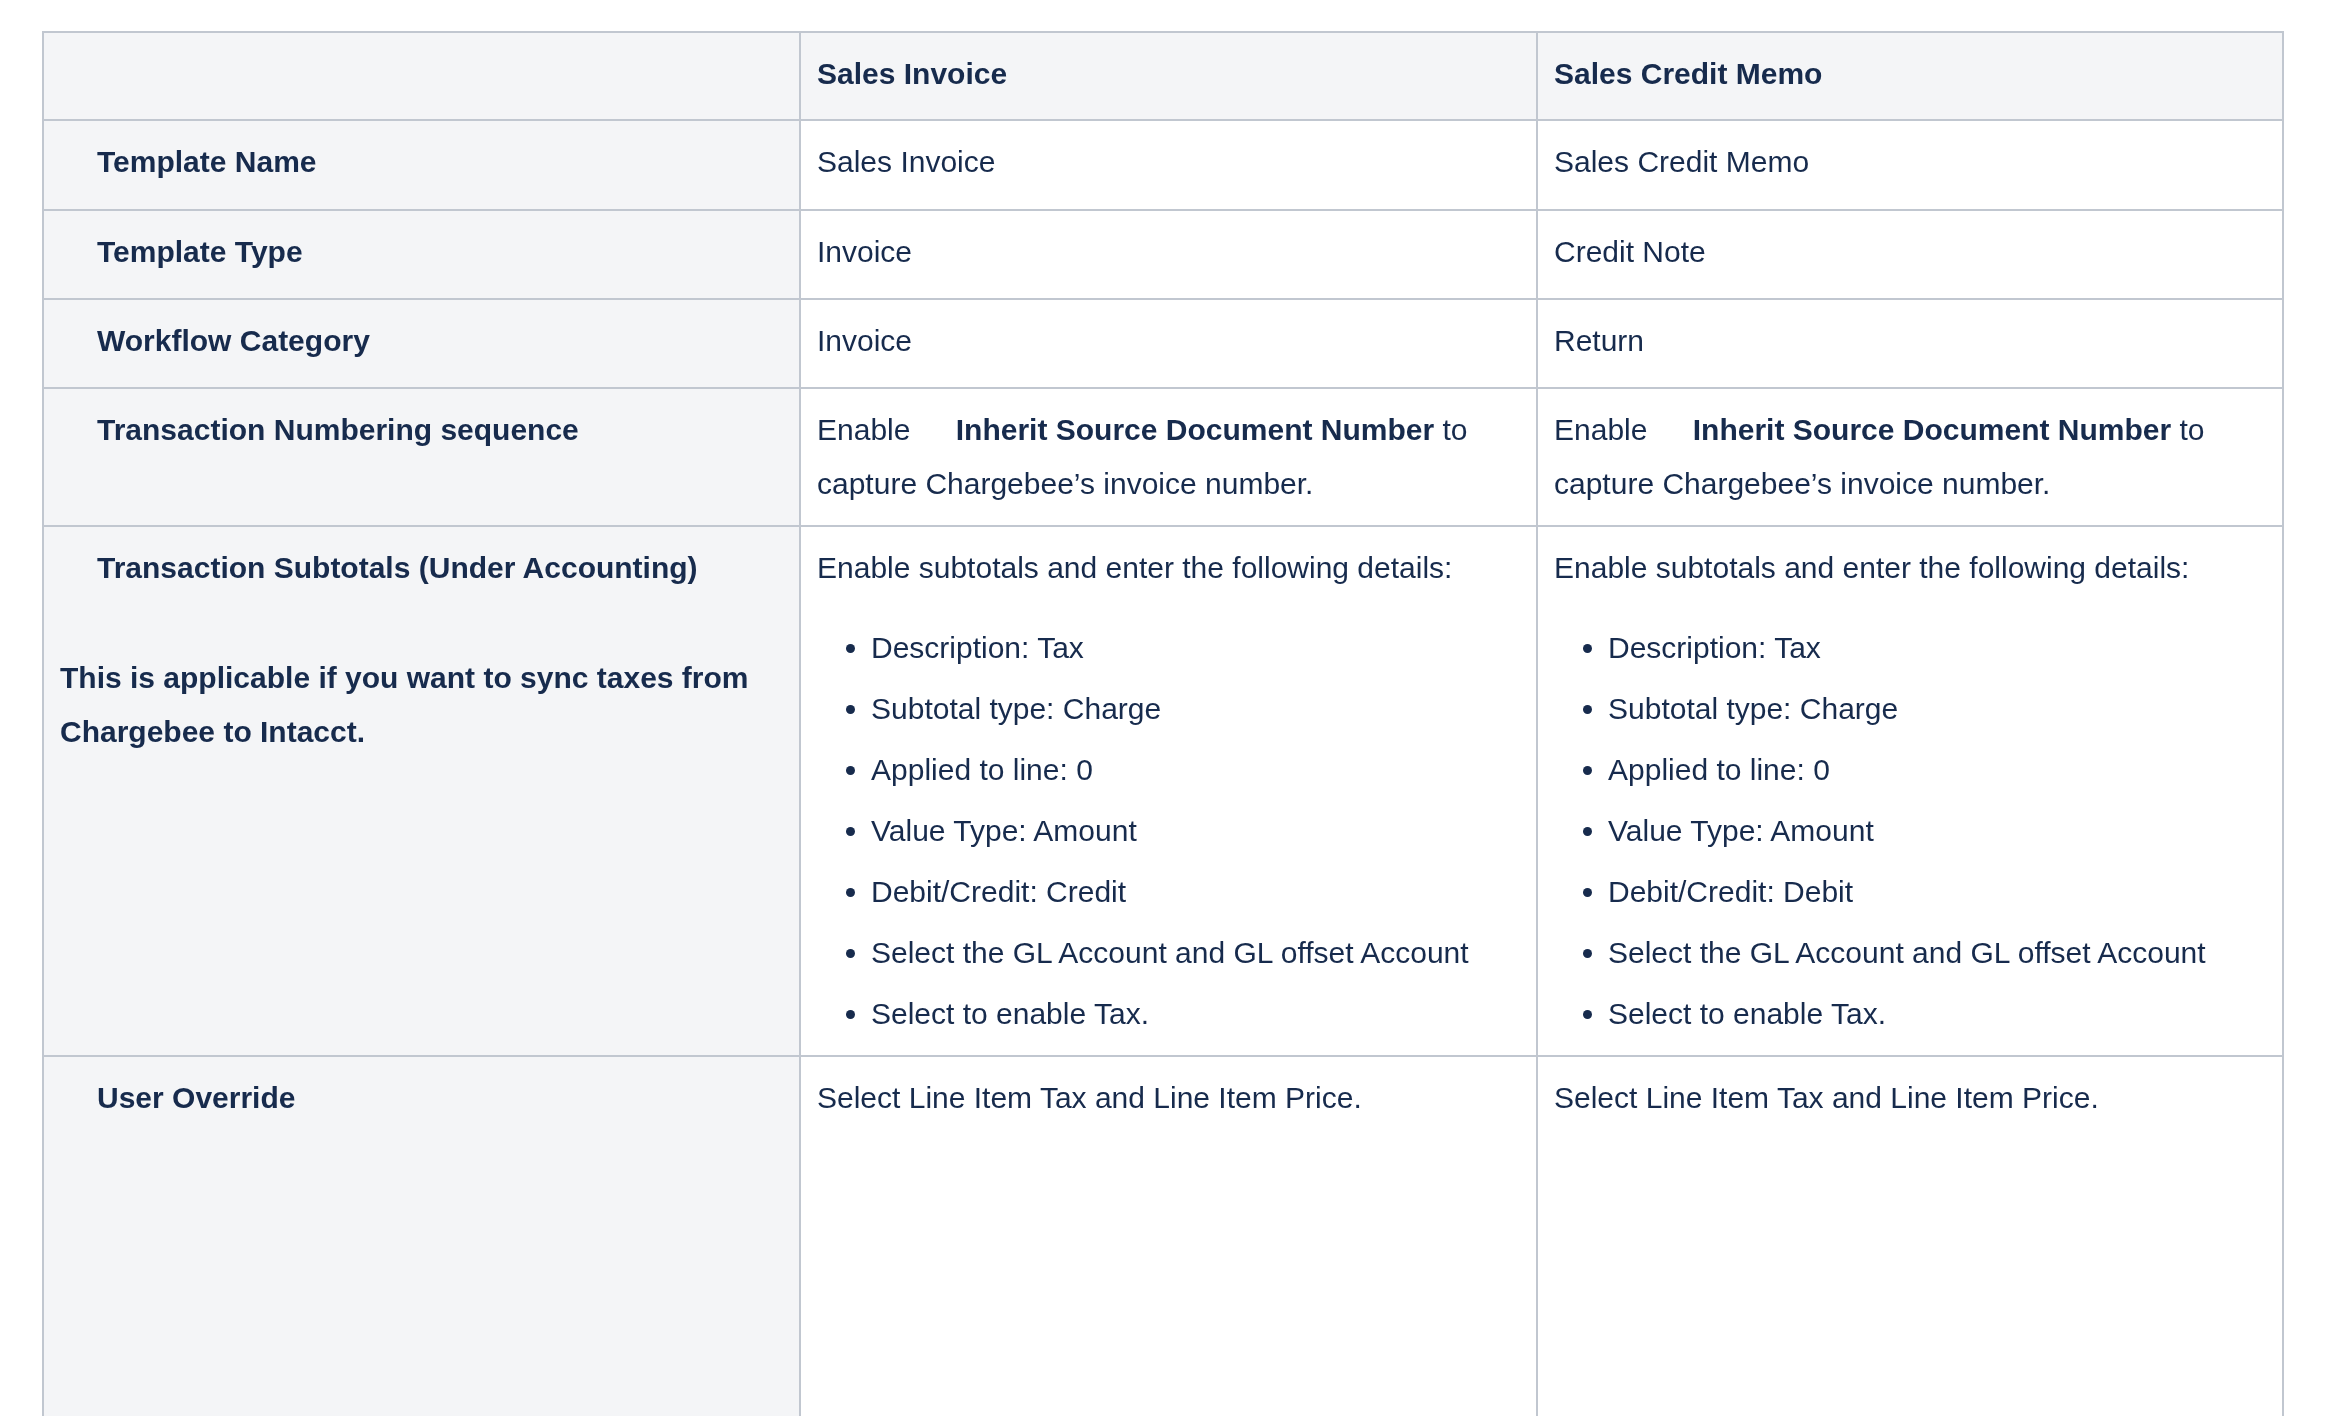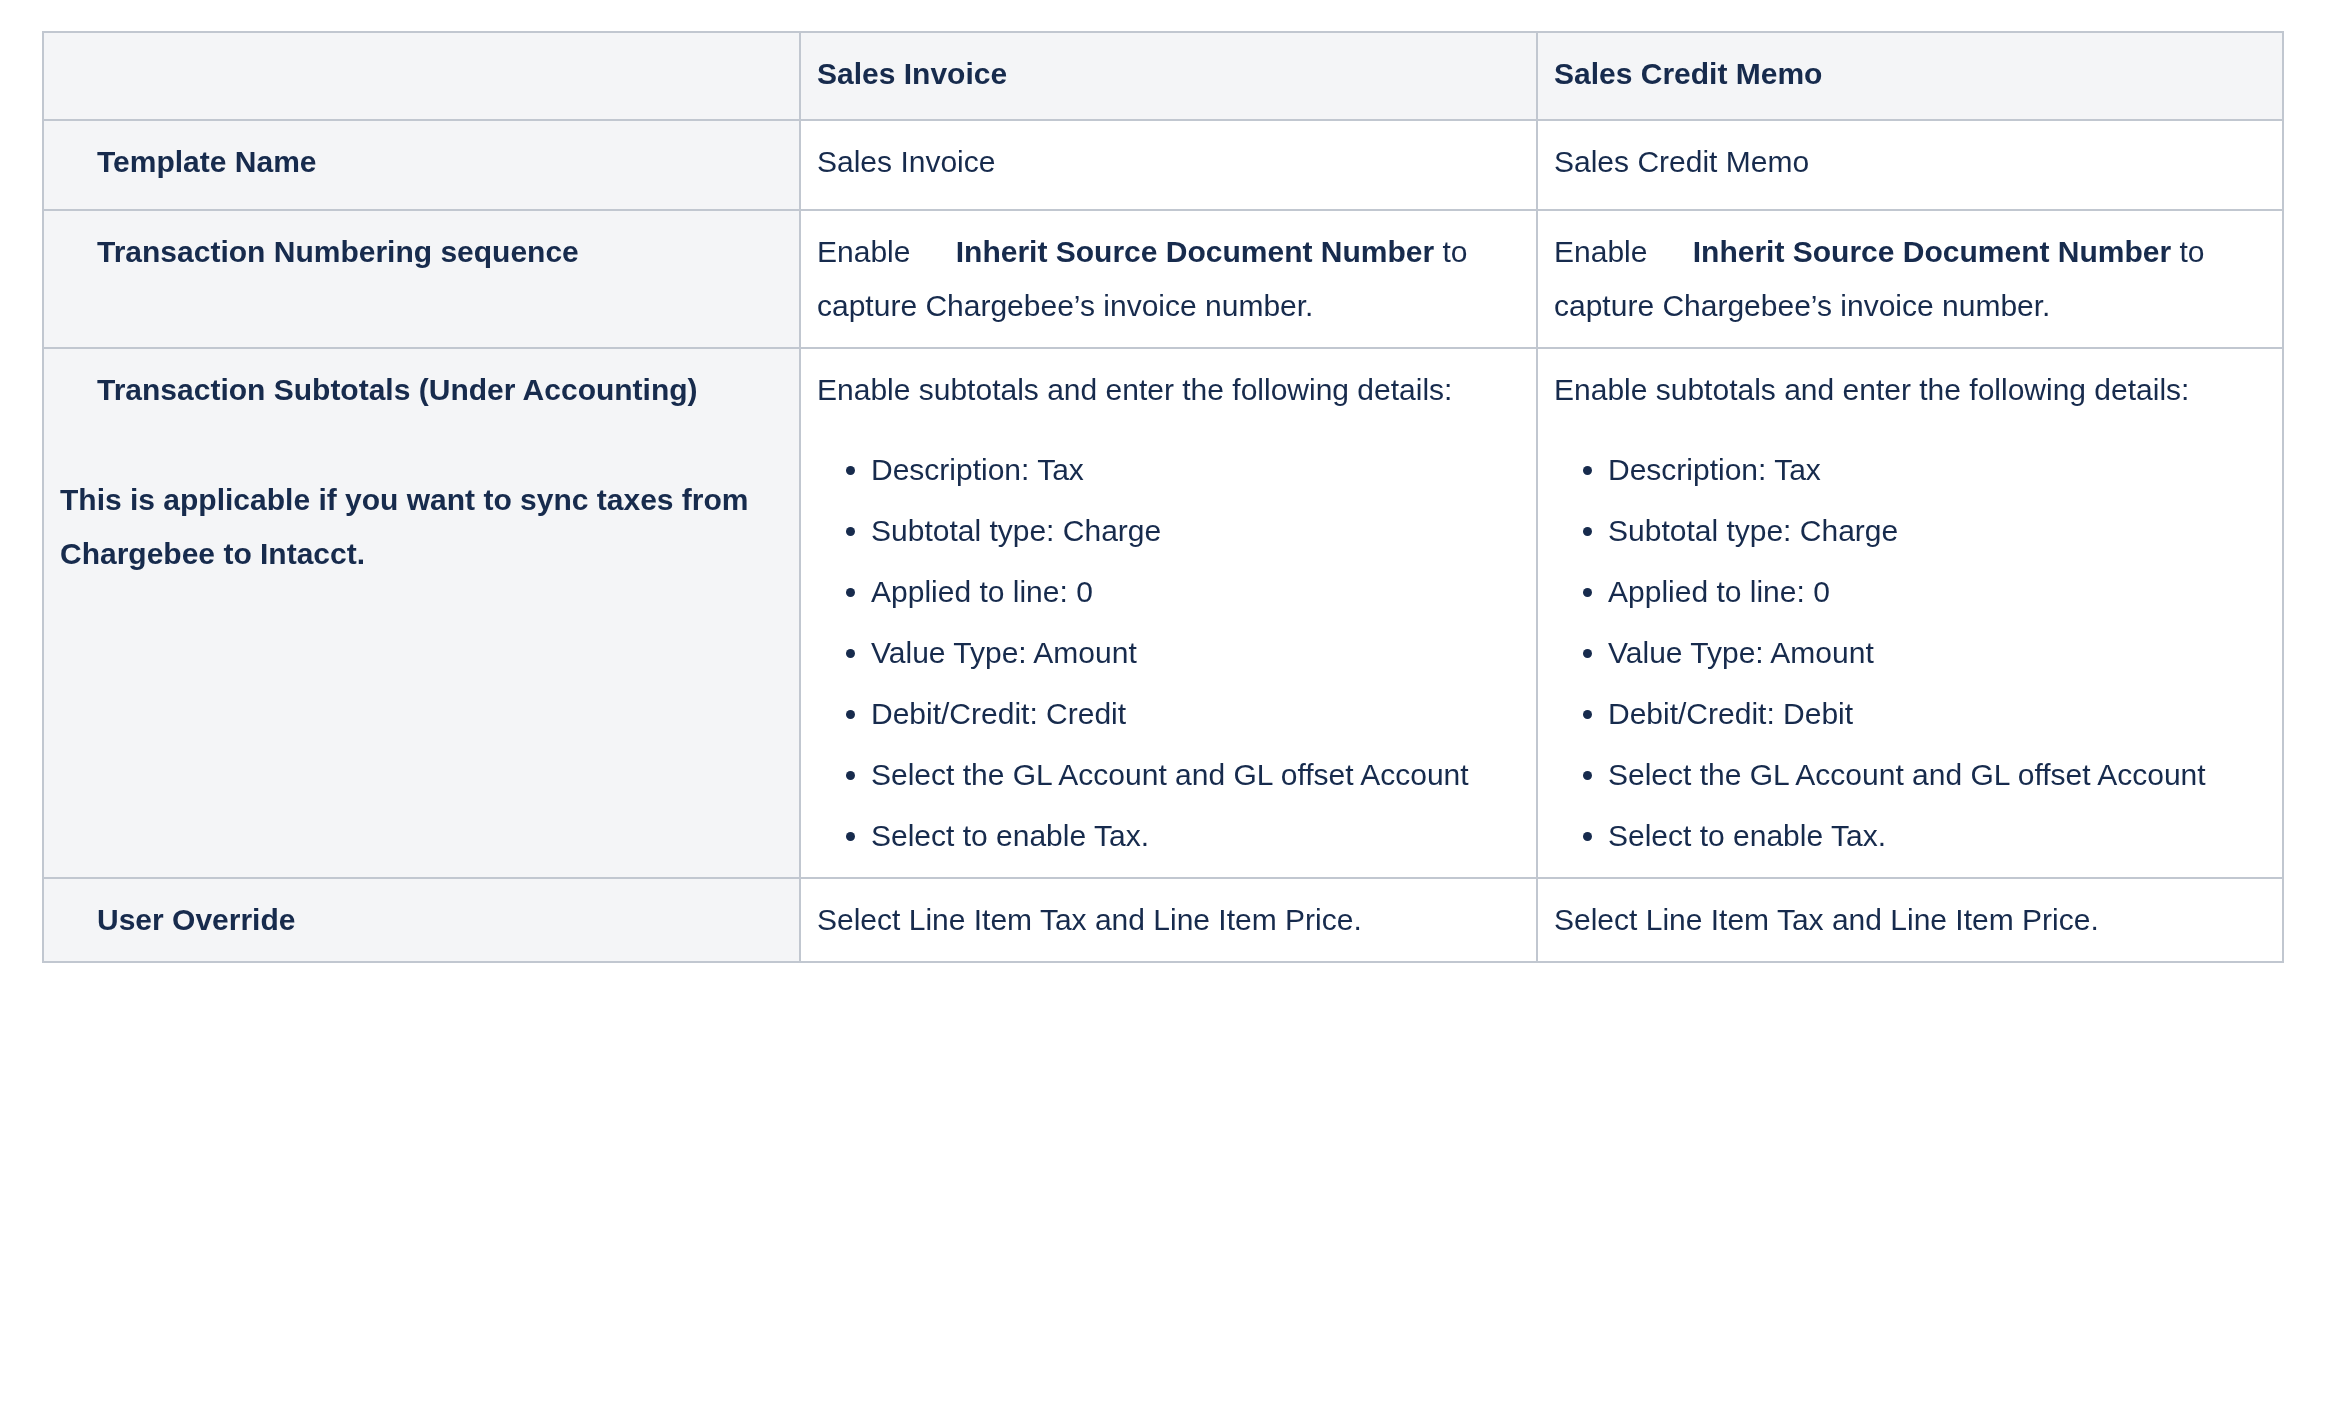--- a/index.html
+++ b/index.html
@@ -98,20 +98,42 @@
           </th>
           <td>
             <p><span>Sales Invoice</span></p>
           </td>
           <td>
             <p><span>Sales Credit Memo</span></p>
           </td>
         </tr>
         <tr>
           <th>
+            <p><strong>Template Type</strong></p>
+          </th>
+          <td>
+            <p><span>Invoice</span></p>
+          </td>
+          <td>
+            <p><span>Credit Note</span></p>
+          </td>
+        </tr>
+        <tr>
+          <th>
+            <p><strong>Workflow Category</strong></p>
+          </th>
+          <td>
+            <p><span>Invoice</span></p>
+          </td>
+          <td>
+            <p><span>Return</span></p>
+          </td>
+        </tr>
+        <tr>
+          <th>
             <p><strong>Transaction Numbering sequence</strong></p>
           </th>
           <td>
             <p><span>Enable </span><strong>Inherit Source Document Number</strong><span> to capture Chargebee’s invoice number.</span></p>
           </td>
           <td>
             <p><span>Enable </span><strong>Inherit Source Document Number</strong><span> to capture Chargebee’s invoice number.</span></p>
           </td>
         </tr>
         <tr>

